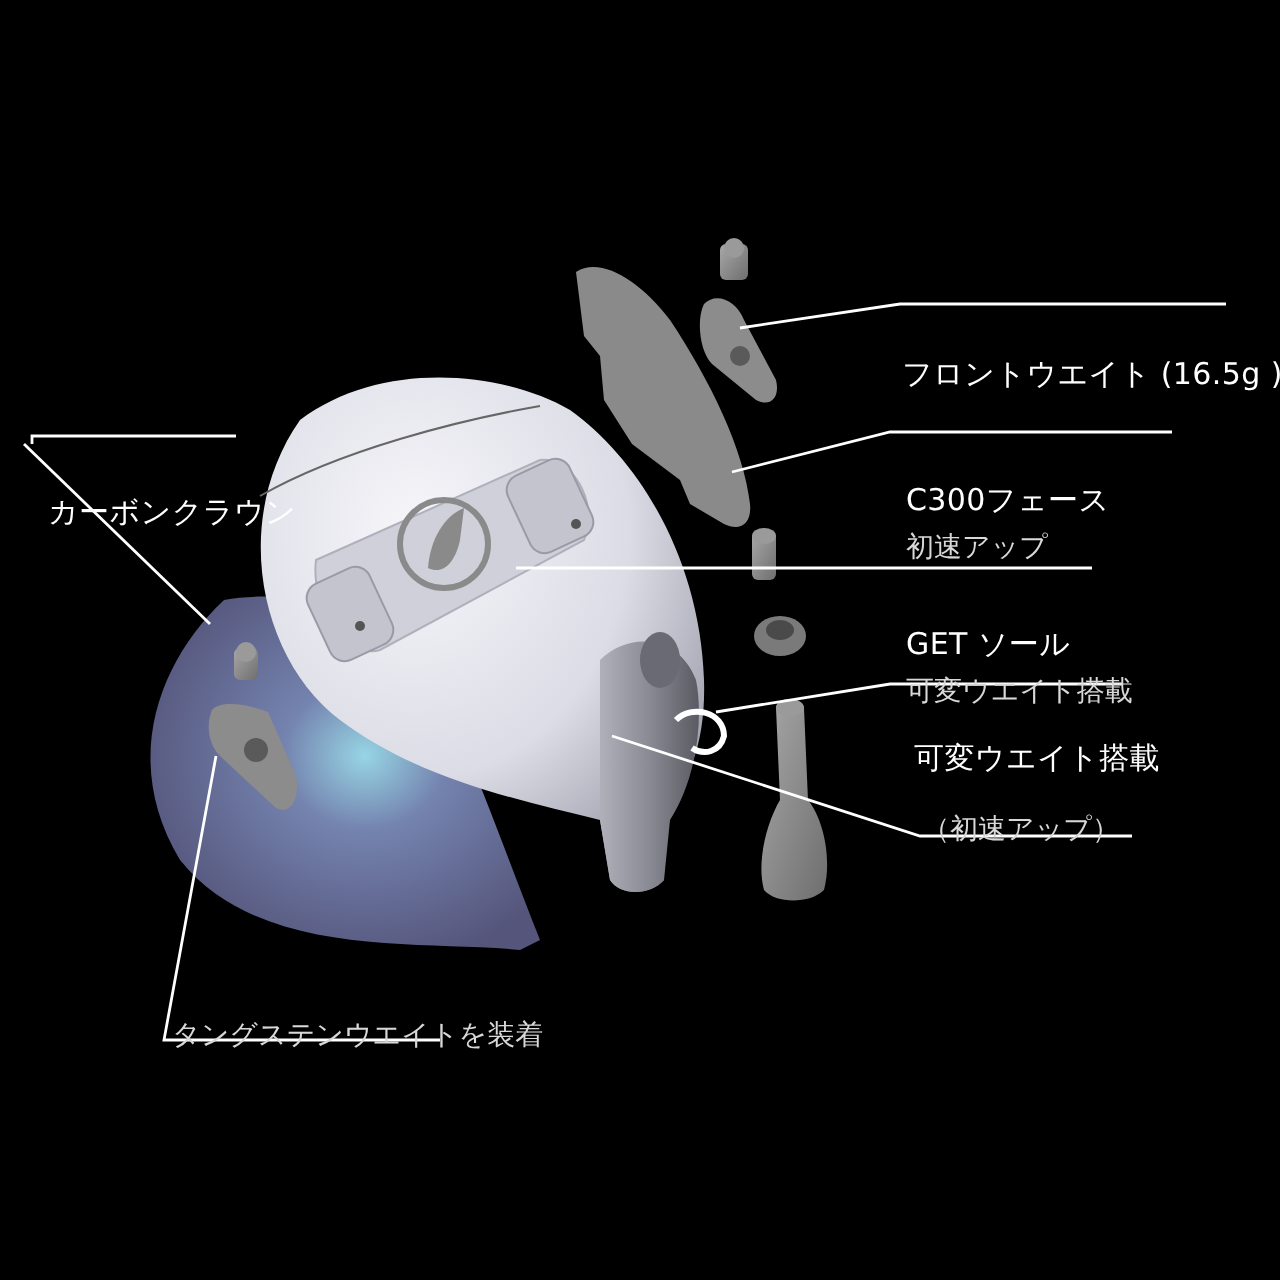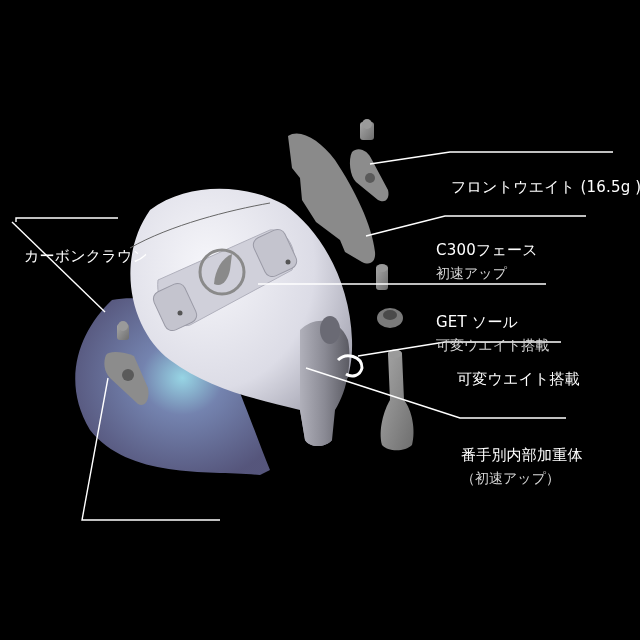--- a/index.html
+++ b/index.html
@@ -95,37 +95,37 @@
     <polyline points="118,218 16,218 16,222"></polyline>
     <line x1="12" y1="222" x2="105" y2="312"></line>
     <polyline points="108,378 82,520 220,520"></polyline>
   </g>
 </svg>
 
 <div class="label" style="left:451px;top:133px;">
   <div class="title">フロントウエイト (16.5g )</div>
 </div>
 
-<div class="label" style="left:436px;top:196px;">
+<div class="label" style="left:453px;top:196px;">
   <div class="title">C300フェース</div>
   <div class="sub">初速アップ</div>
 </div>
 
-<div class="label" style="left:436px;top:268px;">
+<div class="label" style="left:453px;top:268px;">
   <div class="title">GET ソール</div>
   <div class="sub">可変ウエイト搭載</div>
 </div>
 
 <div class="label" style="left:457px;top:325px;">
   <div class="title">可変ウエイト搭載</div>
 </div>
 
 <div class="label" style="left:461px;top:401px;">
-  <div class="title">番手別内部加重体</div>
   <div class="sub">（初速アップ）</div>
 </div>
 
 <div class="label" style="left:24px;top:202px;">
   <div class="title">カーボンクラウン</div>
 </div>
 
 <div class="label" style="left:86px;top:504px;">
+  <div class="sub">タングステンウエイトを装着</div>
 </div>
 
 </body></html>

